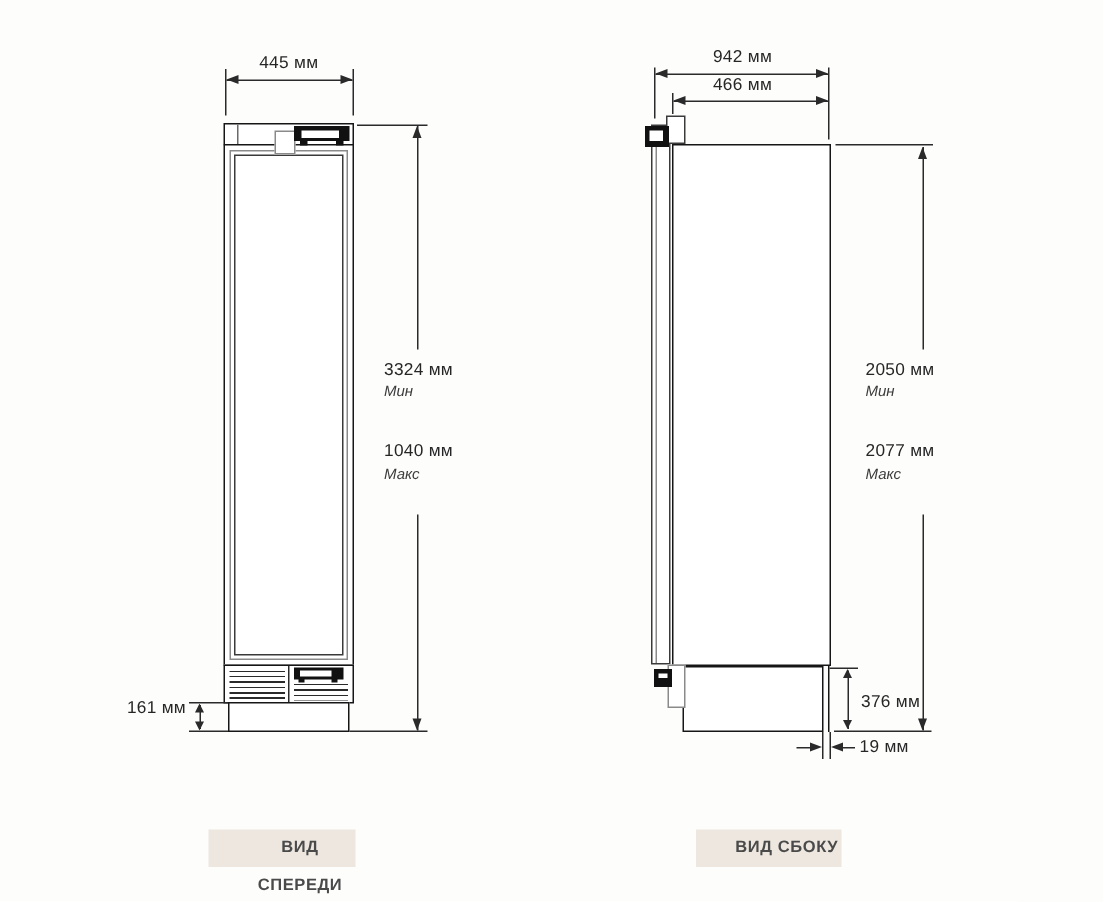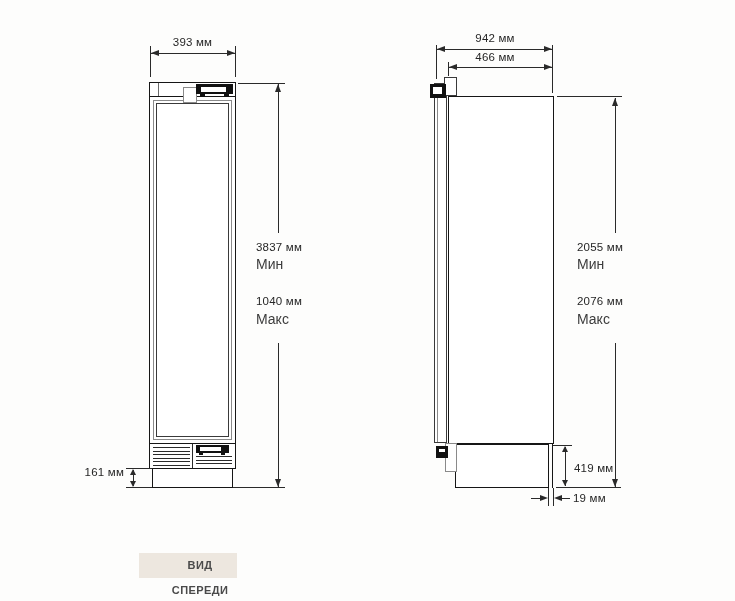--- a/index.html
+++ b/index.html
@@ -23,21 +23,21 @@
   
   .arr{width:0;height:0;border-style:solid;}
   .arr-up{border-width:0 3.5px 8px 3.5px;border-color:transparent transparent #2a2a2a transparent;}
   .arr-down{border-width:8px 3.5px 0 3.5px;border-color:#2a2a2a transparent transparent transparent;}
   .arr-left{border-width:3.5px 8px 3.5px 0;border-color:transparent #2a2a2a transparent transparent;}
   .arr-right{border-width:3.5px 0 3.5px 8px;border-color:transparent transparent transparent #2a2a2a;}
   .arr-up.sm{border-width:0 3px 6px 3px;}
   .arr-down.sm{border-width:6px 3px 0 3px;}
   
   .dimval{font-size:11.5px;color:#262626;white-space:nowrap;letter-spacing:.2px;}
-  .dimqual{font-size:14px;color:#3c3c3c;white-space:nowrap;}
+  .dimqual{font-size:10px;color:#3c3c3c;white-space:nowrap;font-style:italic;}
   .ctr{text-align:center;}
   .rgt{text-align:right;}
   .caption{
     height:25px;line-height:25px;text-align:center;
     font-size:11px;font-weight:600;letter-spacing:.4px;
     color:#4a4a4a;background:#ede7df;padding-left:24px;
   }
 </style>
 </head>
 <body>
@@ -67,29 +67,29 @@
     <div class="black" style="left:221px;top:452px;width:4px;height:3px;"></div>
     <div class="vent" style="left:196px;top:456px;width:36px;height:11px;"></div>
 
     <div class="box" style="left:152px;top:468px;width:81px;height:20px;"></div>
 
     <div class="vl" style="left:150px;top:46px;height:31px;"></div>
     <div class="vl" style="left:235px;top:46px;height:31px;"></div>
     <div class="hl" style="left:151px;top:53px;width:84px;"></div>
     <div class="arr arr-left" style="left:151px;top:49.5px;"></div>
     <div class="arr arr-right" style="left:227px;top:49.5px;"></div>
-    <div class="dimval ctr" style="left:150px;top:36px;width:85px;">393 мм</div>
+    <div class="dimval ctr" style="left:150px;top:36px;width:85px;">445 мм</div>
 
     <div class="hl" style="left:238px;top:83px;width:47px;"></div>
     <div class="hl" style="left:233px;top:487px;width:52px;"></div>
     <div class="vl" style="left:278px;top:84px;height:149px;"></div>
     <div class="vl" style="left:278px;top:343px;height:144px;"></div>
     <div class="arr arr-up" style="left:275px;top:84px;"></div>
     <div class="arr arr-down" style="left:275px;top:479px;"></div>
-    <div class="dimval" style="left:256px;top:241px;">3837 мм</div>
+    <div class="dimval" style="left:256px;top:241px;">3324 мм</div>
     <div class="dimqual" style="left:256px;top:256px;">Мин</div>
     <div class="dimval" style="left:256px;top:295px;">1040 мм</div>
     <div class="dimqual" style="left:256px;top:311px;">Макс</div>
 
     <div class="hl" style="left:126px;top:468px;width:26px;"></div>
     <div class="hl" style="left:126px;top:487px;width:26px;"></div>
     <div class="vl" style="left:133px;top:470px;height:16px;"></div>
     <div class="arr arr-up sm" style="left:130px;top:469px;"></div>
     <div class="arr arr-down sm" style="left:130px;top:481px;"></div>
     <div class="dimval rgt" style="left:78px;top:466px;width:46px;">161 мм</div>
@@ -126,34 +126,35 @@
     <div class="arr arr-left" style="left:89px;top:63.5px;"></div>
     <div class="arr arr-right" style="left:184px;top:63.5px;"></div>
     <div class="dimval ctr" style="left:85px;top:51px;width:100px;">466 мм</div>
 
     <div class="hl" style="left:197px;top:96px;width:65px;"></div>
     <div class="hl" style="left:196px;top:487px;width:65px;"></div>
     <div class="vl" style="left:255px;top:98px;height:135px;"></div>
     <div class="vl" style="left:255px;top:343px;height:144px;"></div>
     <div class="arr arr-up" style="left:252px;top:98px;"></div>
     <div class="arr arr-down" style="left:252px;top:479px;"></div>
-    <div class="dimval" style="left:217px;top:241px;">2055 мм</div>
+    <div class="dimval" style="left:217px;top:241px;">2050 мм</div>
     <div class="dimqual" style="left:217px;top:256px;">Мин</div>
-    <div class="dimval" style="left:217px;top:295px;">2076 мм</div>
+    <div class="dimval" style="left:217px;top:295px;">2077 мм</div>
     <div class="dimqual" style="left:217px;top:311px;">Макс</div>
 
     <div class="hl" style="left:193px;top:445px;width:19px;"></div>
     <div class="vl" style="left:205px;top:447px;height:39px;"></div>
     <div class="arr arr-up sm" style="left:202px;top:446px;"></div>
     <div class="arr arr-down sm" style="left:202px;top:480px;"></div>
-    <div class="dimval" style="left:214px;top:462px;">419 мм</div>
+    <div class="dimval" style="left:214px;top:462px;">376 мм</div>
 
     <div class="vl" style="left:188px;top:488px;height:18px;"></div>
     <div class="vl" style="left:193px;top:488px;height:18px;"></div>
     <div class="hl" style="left:171px;top:498px;width:10px;"></div>
     <div class="arr arr-right" style="left:180px;top:494.5px;"></div>
     <div class="arr arr-left" style="left:194px;top:494.5px;"></div>
     <div class="hl" style="left:201px;top:498px;width:9px;"></div>
     <div class="dimval" style="left:213px;top:492px;">19 мм</div>
 
+    <div class="caption" style="left:104px;top:553px;width:97px;">ВИД СБОКУ</div>
   </div>
 
 </div>
 
 </body></html>

